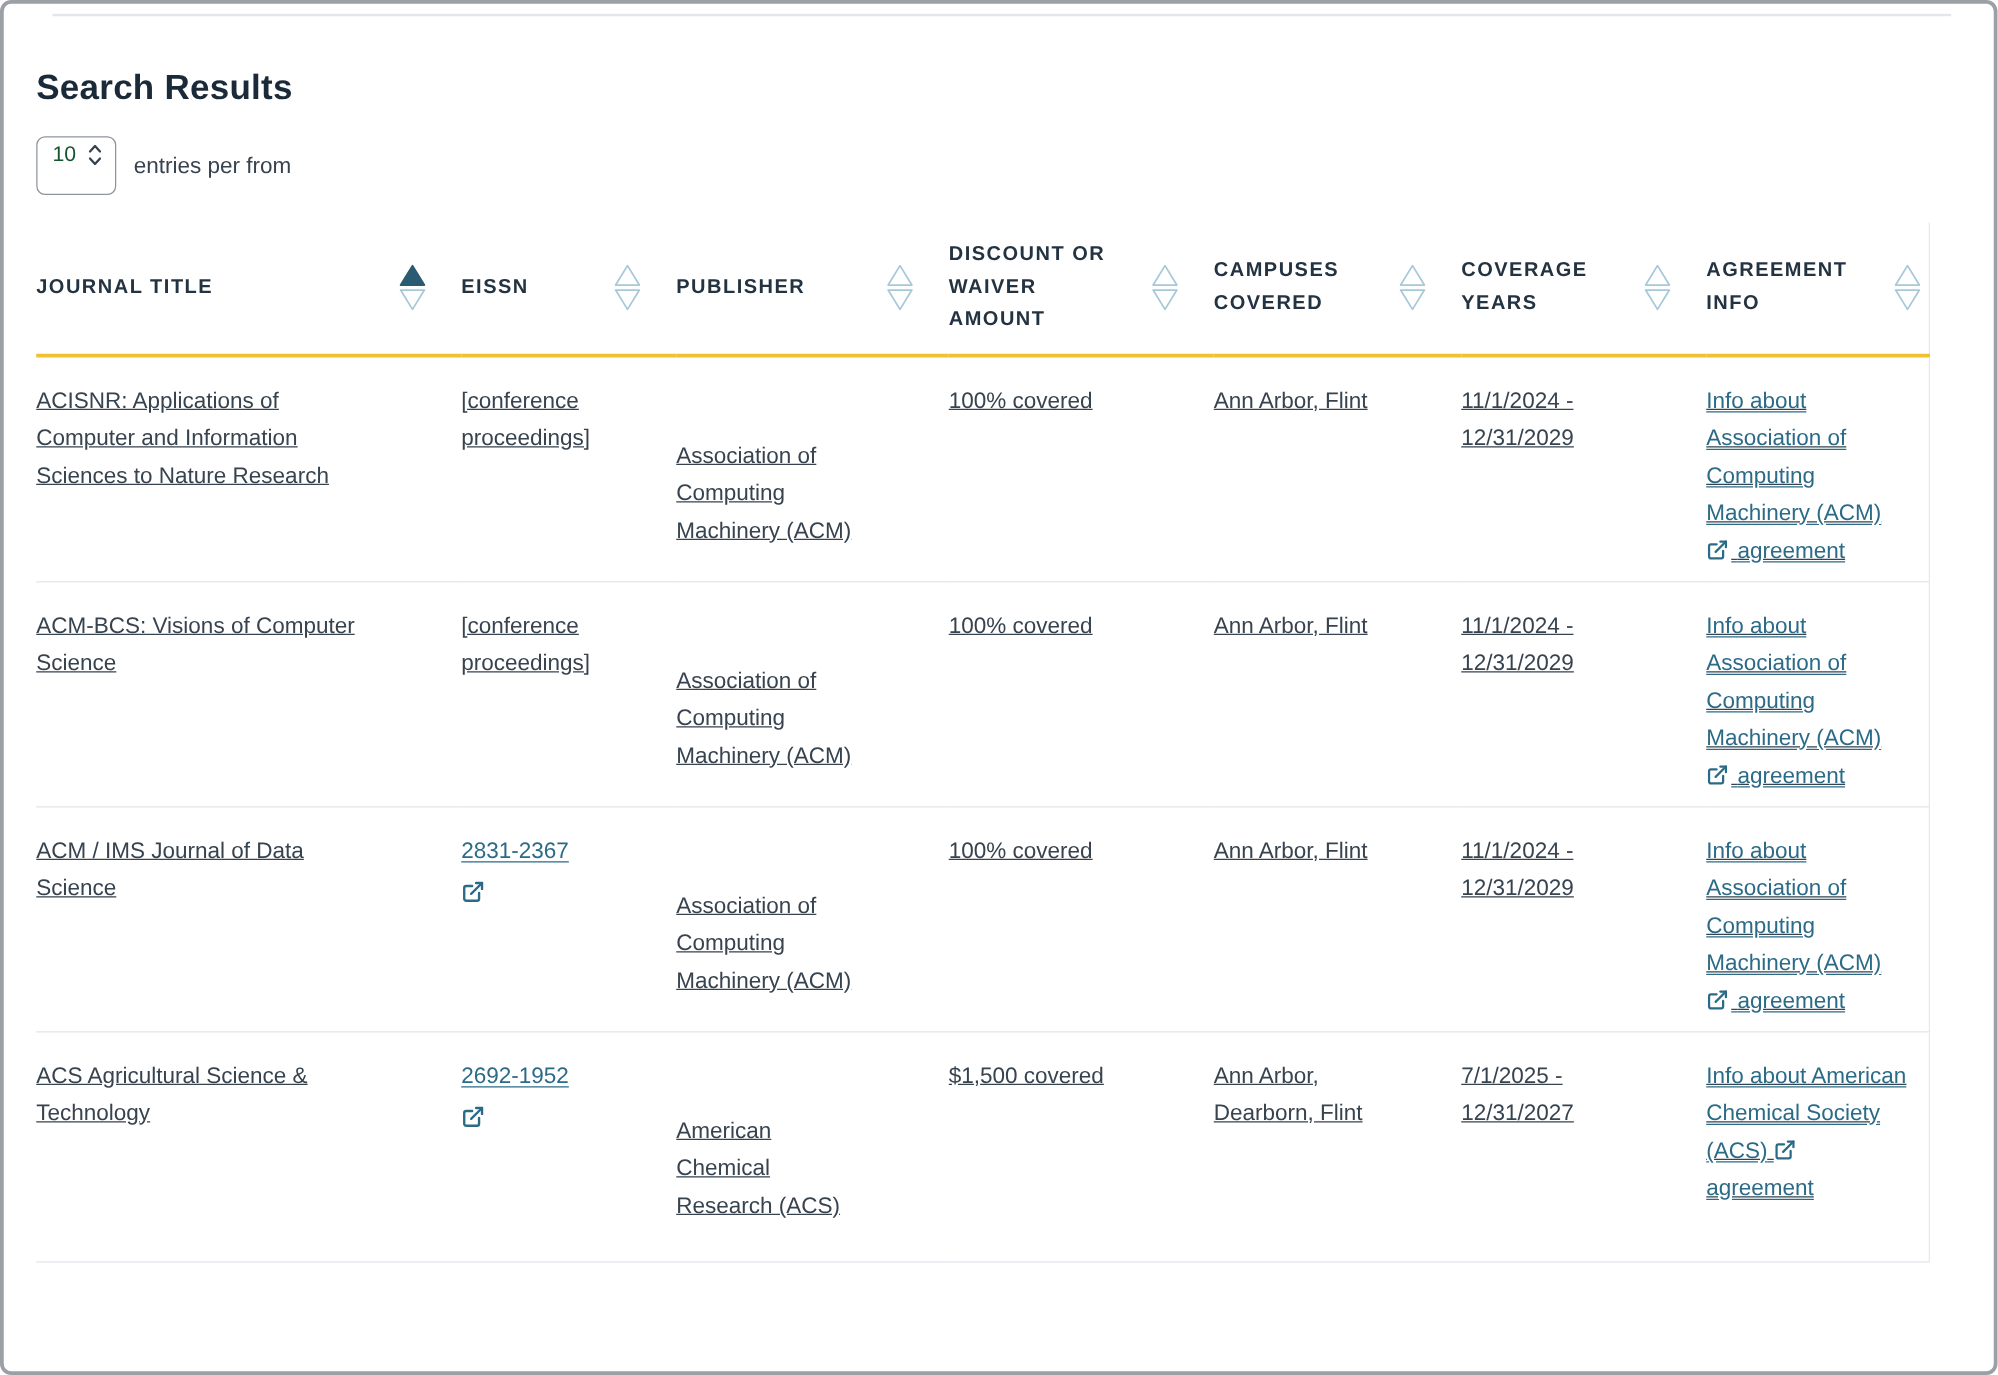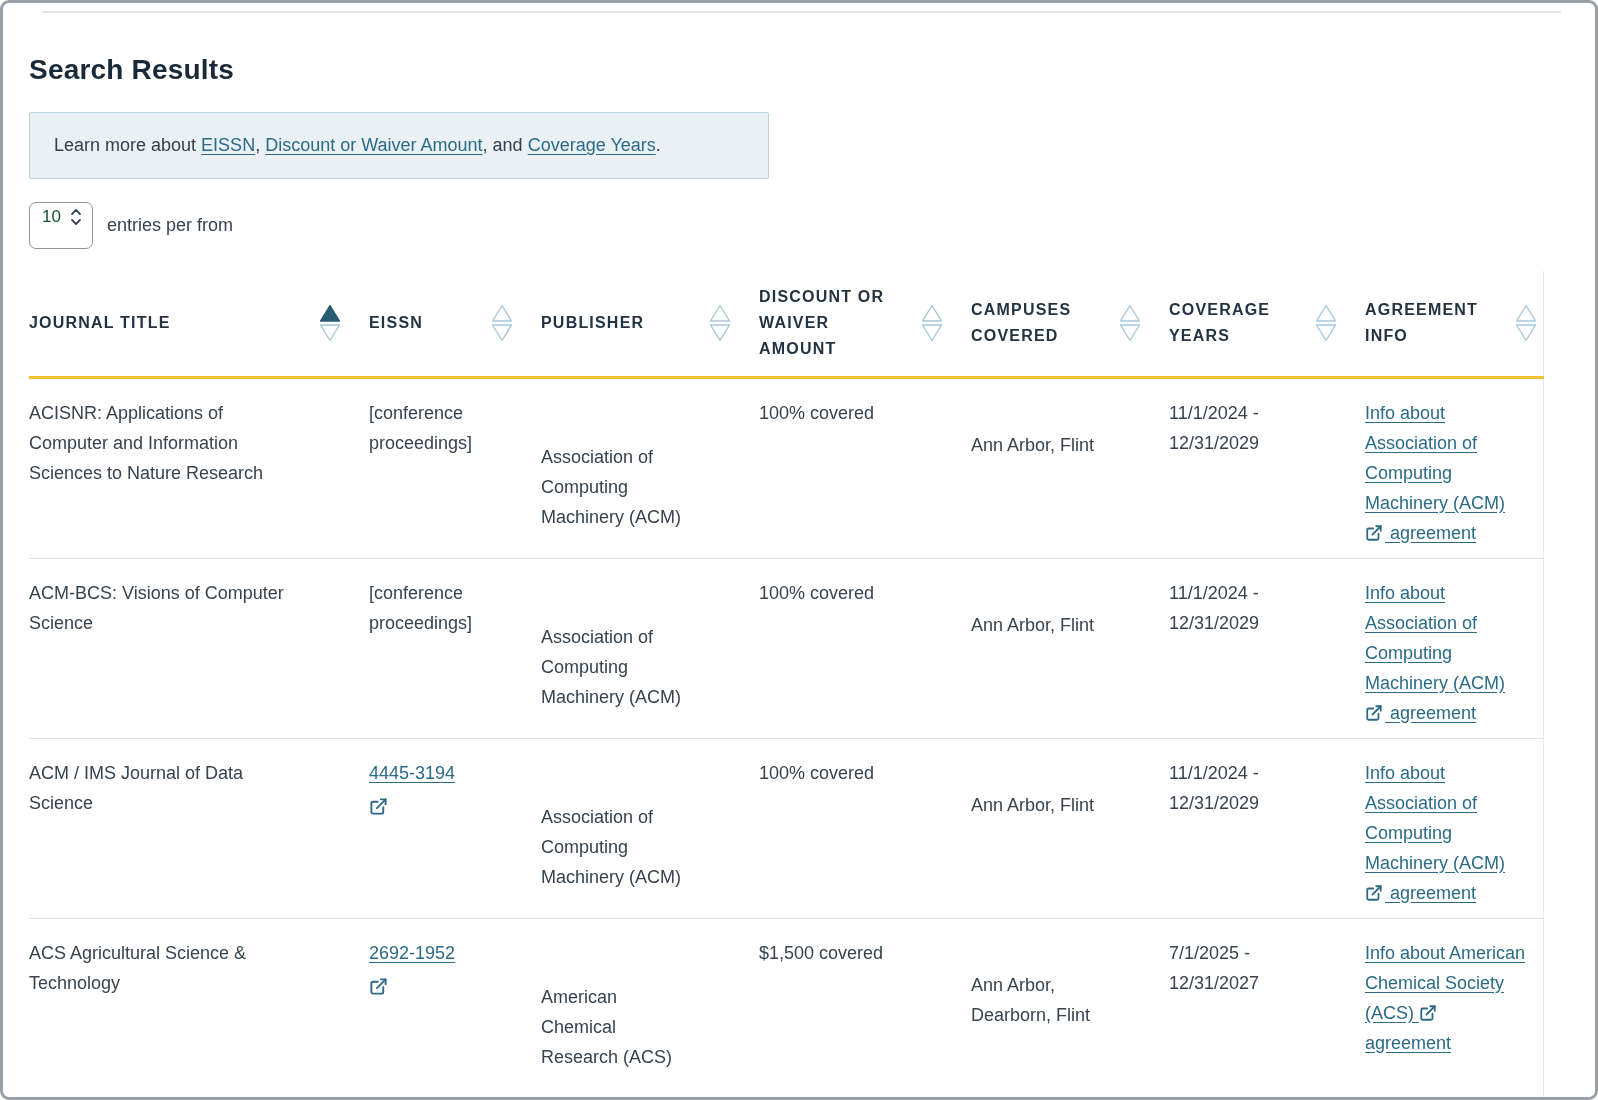--- a/index.html
+++ b/index.html
@@ -85,51 +85,47 @@
   .th-label{flex:0 1 auto;}
   .th-label.narrow{max-width:128px;}
   .sort-icon{margin-left:auto;margin-right:28px;flex:none;display:block;}
   th.last .sort-icon{margin-right:6px;}
   tbody td{
     vertical-align:top;
     padding:19px 0 10px 0;
     font-size:18px;line-height:30px;color:var(--c-text);
     border-bottom:1px solid var(--c-divider);
   }
-  tbody tr{height:174px;}
+  tbody tr{height:174px;text-decoration:underline;}
   tbody tr:last-child{height:184px;}
   tbody tr:last-child td{border-bottom:1px solid #dde6ef;}
   td .cell-pad{display:block;}
   td.c-title .cell-pad{padding-right:72px;}
   td.c-eissn .cell-pad{padding-right:52px;}
   td.c-pub .cell-pad{padding-right:62px;margin-top:44px;}
   td.c-disc .cell-pad{padding-right:60px;}
-  td.c-camp .cell-pad{padding-right:62px;margin-top:32px;}
+  td.c-camp .cell-pad{padding-right:62px;}
   td.c-cov .cell-pad{padding-right:78px;}
   td.c-agr .cell-pad{padding-right:16px;}
   .issn-link{text-decoration:none;display:inline-block;}
   .issn-link .num{text-decoration:underline;text-underline-offset:3px;}
   .issn-link .ext-block{display:block;margin-top:4px;}
   .ext-icon{display:inline-block;vertical-align:-3px;}
   .agr-link .ext-icon{margin-right:2px;}
 </style>
 </head>
 <body>
 
 <div class="frame"></div>
 <div class="top-divider"></div>
 
 <div class="content">
 
   <h1 class="page-title">Search Results</h1>
 
-  <div class="info-banner"><span>Learn more about</span>
-    <a>EISSN</a><span>,</span>
-    <a>Discount or Waiver Amount</a><span>, and</span>
-    <a>Coverage Years</a><span>.</span></div>
 
   <div class="summary-row">
     <div class="per-page">
       <span class="per-page-select">
         <span>10</span>
         <svg width="12" height="20" viewBox="0 0 12 20">
           <polyline points="2,7.2 6,2.8 10,7.2" fill="none" stroke="#33404d" stroke-width="1.8" stroke-linecap="round" stroke-linejoin="round"></polyline>
           <polyline points="2,12.8 6,17.2 10,12.8" fill="none" stroke="#33404d" stroke-width="1.8" stroke-linecap="round" stroke-linejoin="round"></polyline>
         </svg>
       </span>
@@ -280,21 +276,21 @@
           </td>
       </tr>
 
       <tr>
         <td class="c-title">
             <span class="cell-pad">ACM / IMS Journal of Data Science</span>
           </td>
         <td class="c-eissn">
             <span class="cell-pad">
           <a class="issn-link">
-            <span class="num">4445-3194</span>
+            <span class="num">2831-2367</span>
             <span class="ext-block"><svg class="ext-icon" width="19" height="19" viewBox="0 0 24 24" fill="none" stroke="#2b6b87" stroke-width="2.4" stroke-linecap="round" stroke-linejoin="round">
                     <path d="M18 13v6a2 2 0 0 1-2 2H5a2 2 0 0 1-2-2V8a2 2 0 0 1 2-2h6"></path>
                     <polyline points="15 3 21 3 21 9"></polyline>
                     <line x1="10" y1="14" x2="21" y2="3"></line>
                   </svg></span>
           </a>
         </span>
           </td>
         <td class="c-pub">
             <span class="cell-pad">Association of Computing Machinery (ACM)</span>

